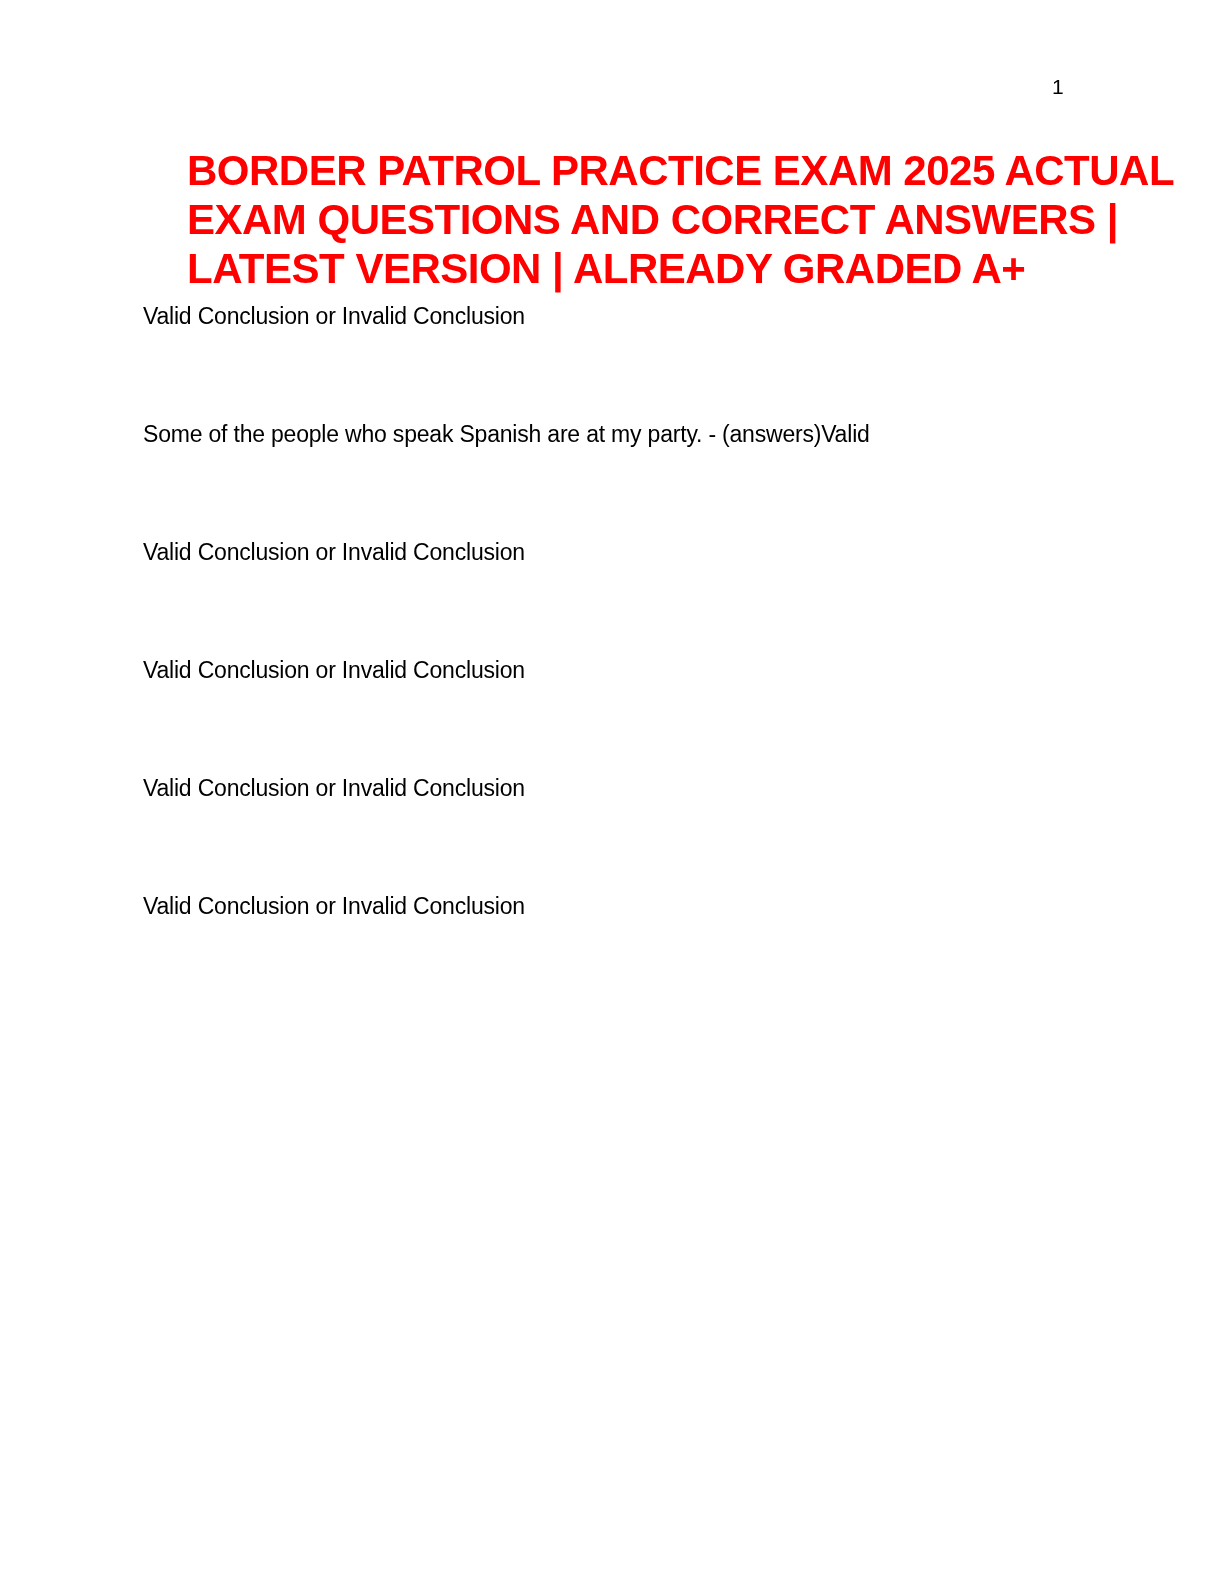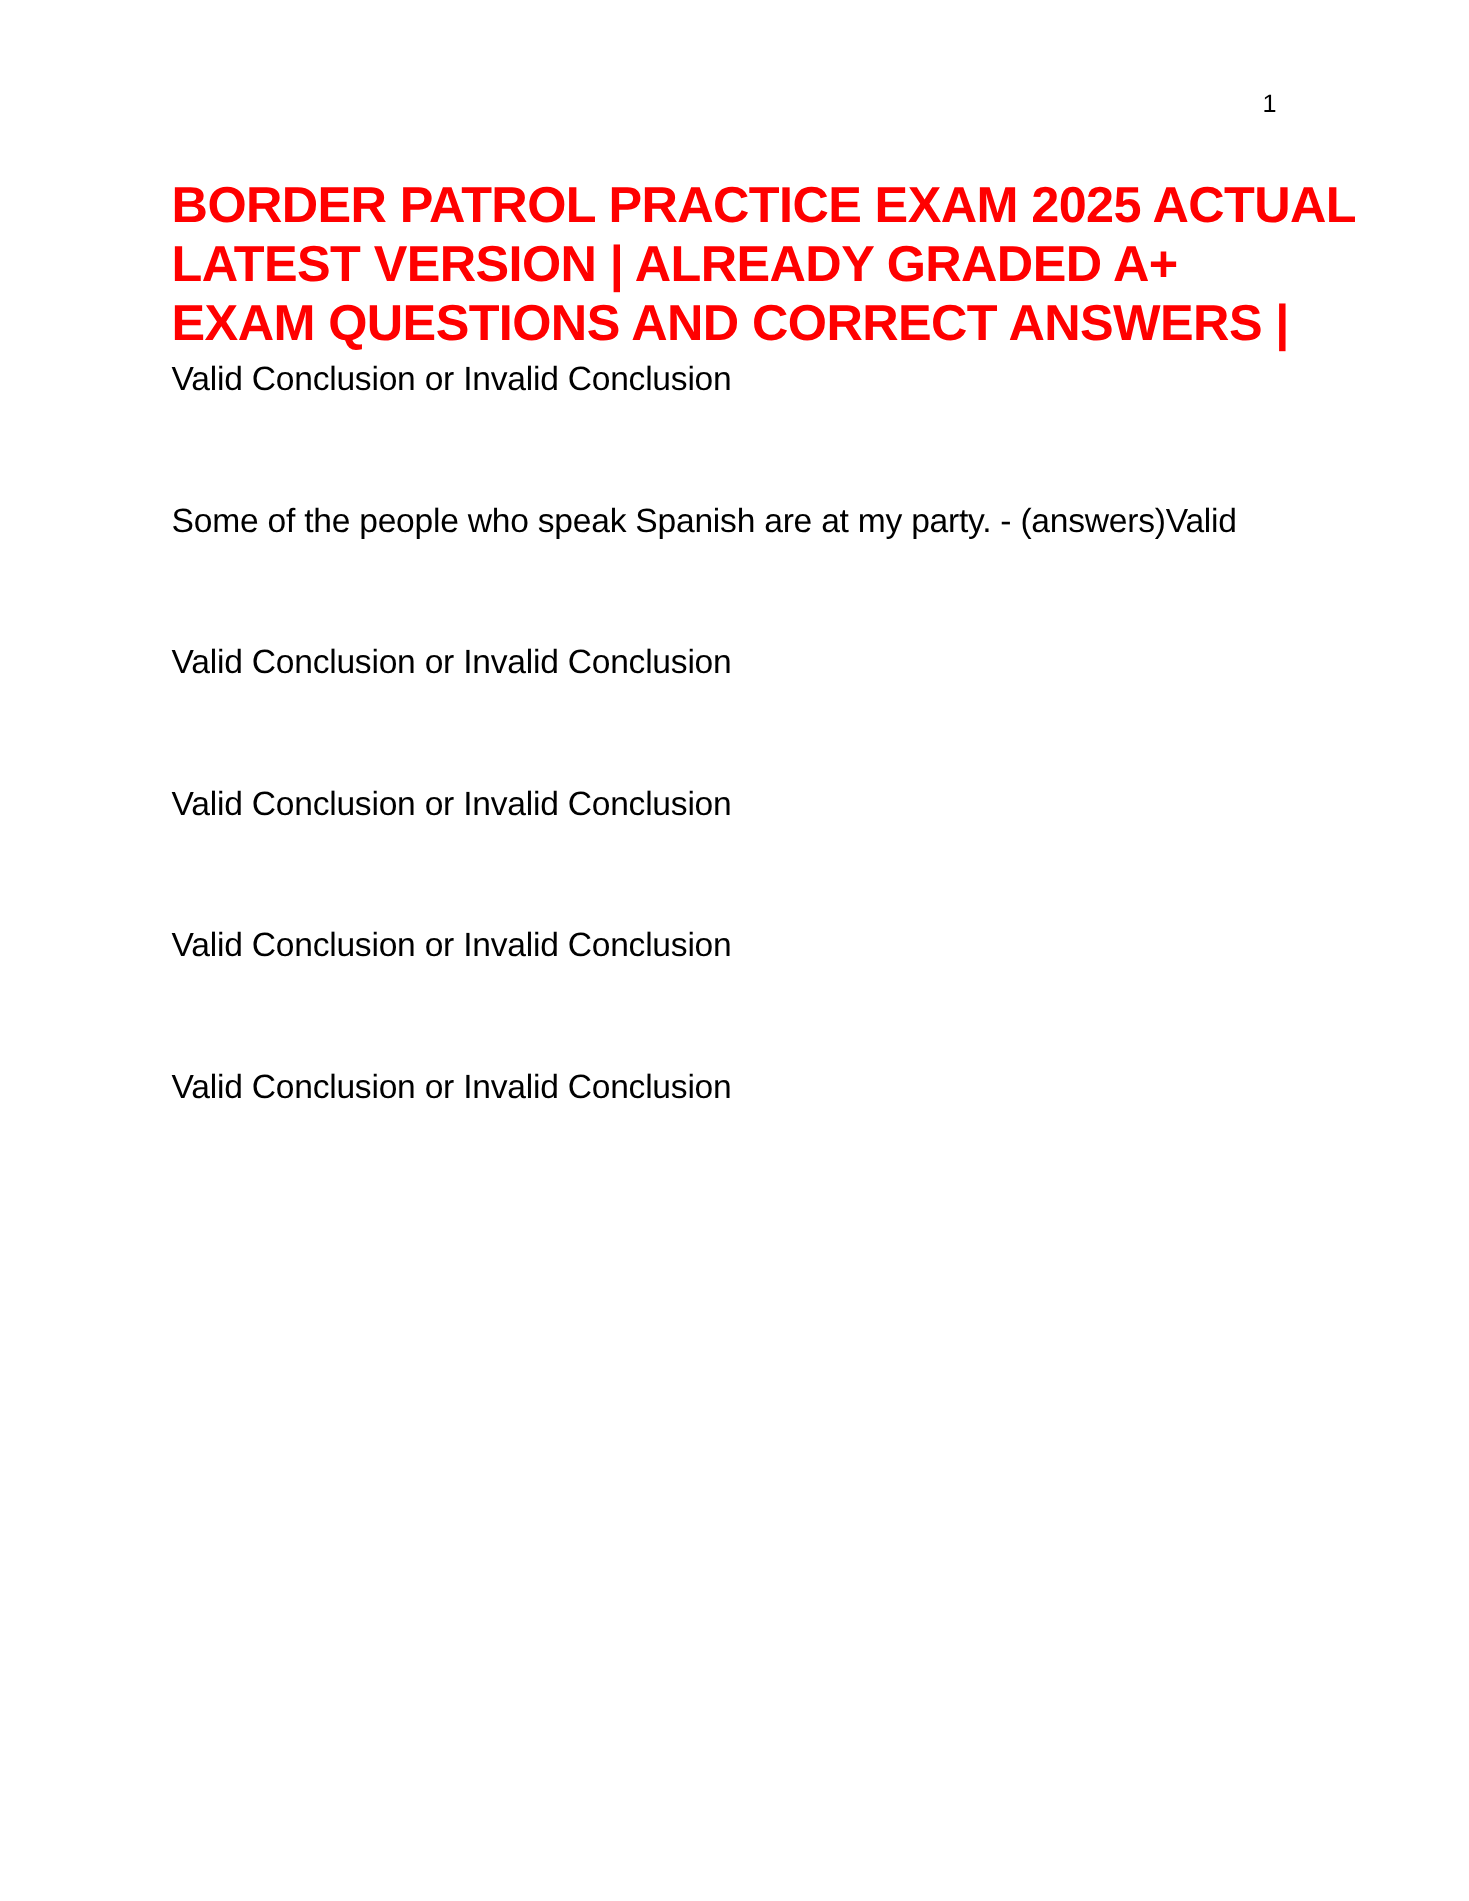--- a/index.html
+++ b/index.html
@@ -33,43 +33,44 @@
   .doc-title {
     margin: 0 0 8px 0;
     font-size: 42px;
     font-weight: bold;
     line-height: 49px;
     letter-spacing: -0.5px;
     color: #ff0000;
   }
   .doc-title .title-line {
     white-space: nowrap;
+    margin-left: 44px;
   }
   .para {
     margin: 0 0 88px 0;
-    font-size: 28px;
+    font-size: 23px;
     line-height: 30px;
     letter-spacing: -0.2px;
     color: #000000;
     white-space: nowrap;
   }
 </style>
 </head>
 <body>
 
 <div class="page">
 
   <div class="page-number">1</div>
 
   <div class="doc-body">
 
     <h1 class="doc-title">
       <div class="title-line">BORDER PATROL PRACTICE EXAM 2025 ACTUAL</div>
+      <div class="title-line">EXAM QUESTIONS AND CORRECT ANSWERS |</div>
       <div class="title-line">LATEST VERSION | ALREADY GRADED A+</div>
-      <div class="title-line">EXAM QUESTIONS AND CORRECT ANSWERS |</div>
     </h1>
 
     <p class="para">Valid Conclusion or Invalid Conclusion</p>
     <p class="para">Some of the people who speak Spanish are at my party. - (answers)Valid</p>
     <p class="para">Valid Conclusion or Invalid Conclusion</p>
     <p class="para">Valid Conclusion or Invalid Conclusion</p>
     <p class="para">Valid Conclusion or Invalid Conclusion</p>
     <p class="para">Valid Conclusion or Invalid Conclusion</p>
 
   </div>

